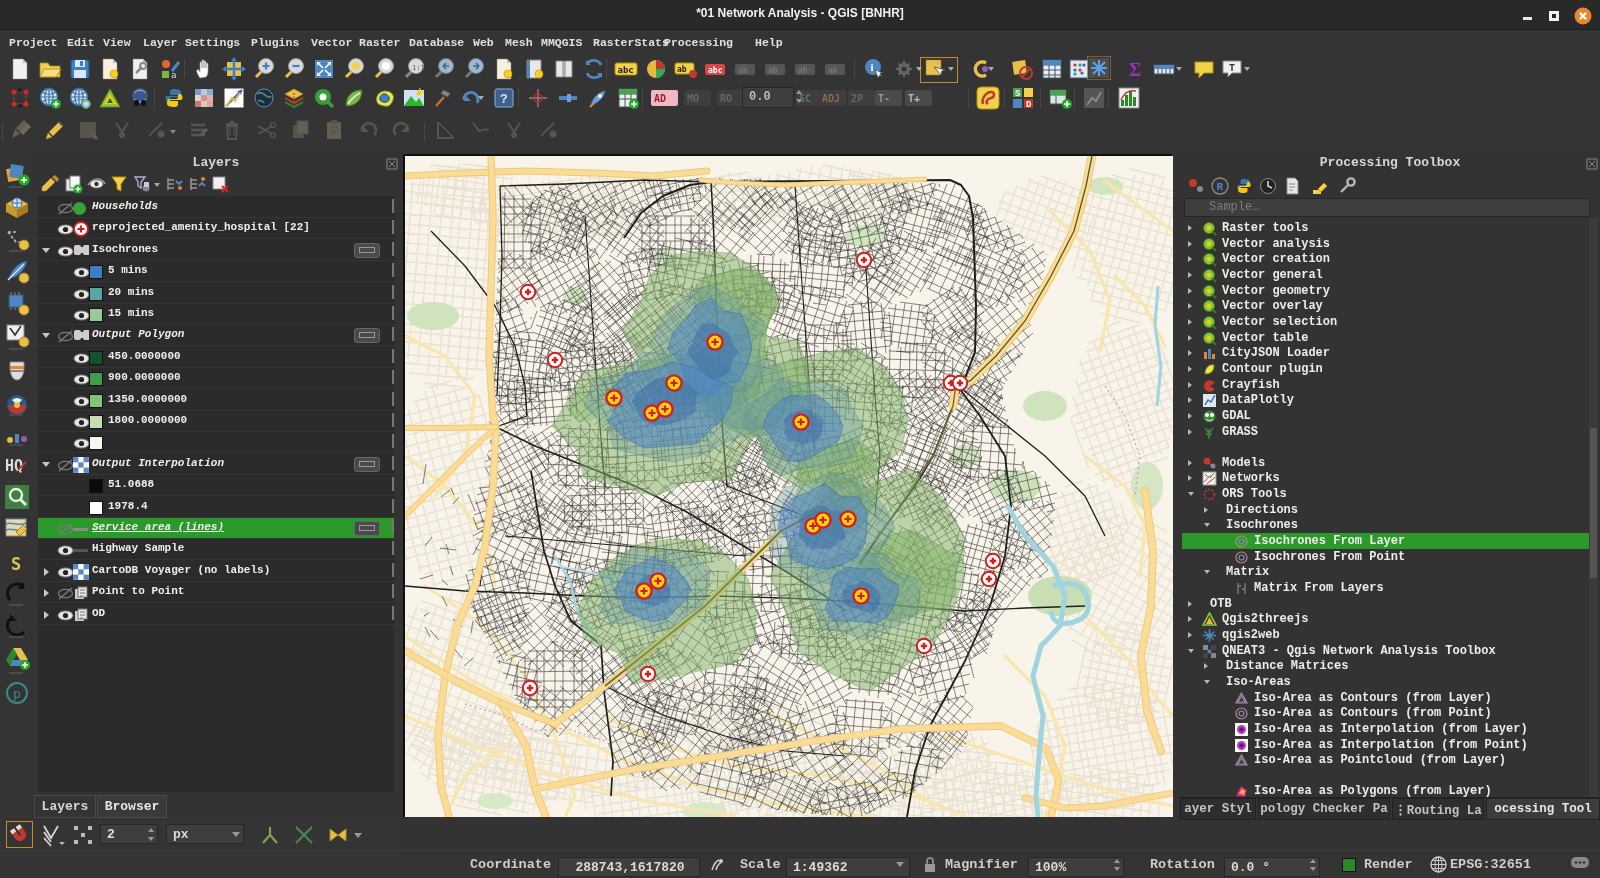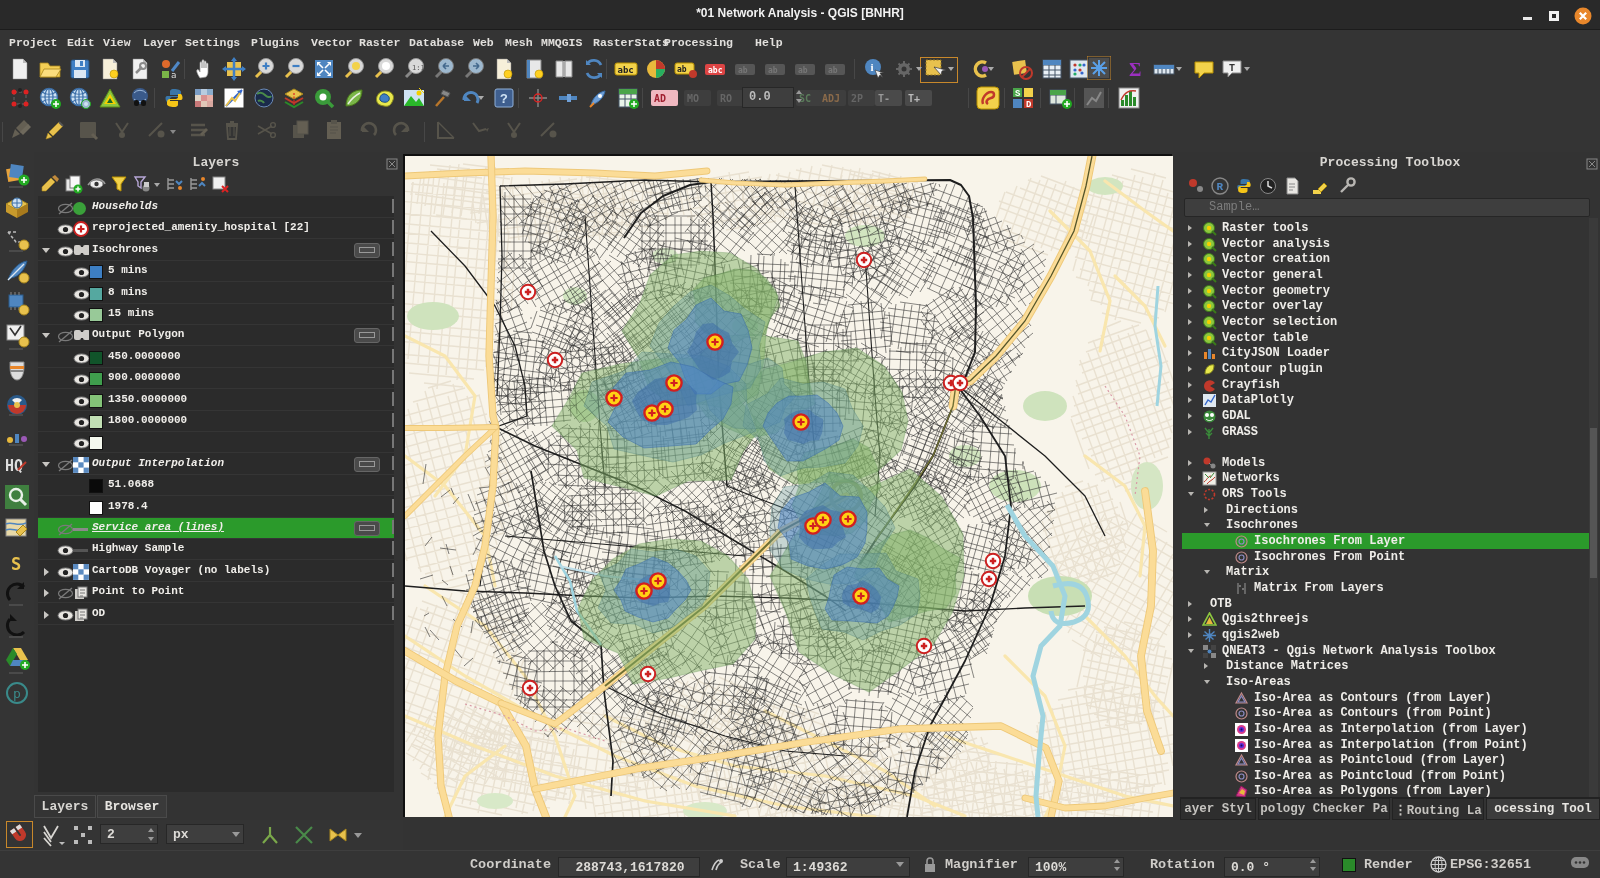--- a/index.html
+++ b/index.html
@@ -964,21 +964,21 @@
         <span class="abs" style="right:0px;top:2px;width:2px;height:14px;background:#777"></span>
       </div>
       <div class="lrow" style="top:87px">
         <span class="eye ic" style="left:35px">
           <svg width="17" height="15" viewBox="0 0 17 15">
             <ellipse cx="8.5" cy="7.5" rx="7.5" ry="4.6" fill="#e8e6e2" stroke="#777"></ellipse>
             <circle cx="8.5" cy="7.5" r="2.6" fill="#222"></circle>
           </svg>
         </span>
         <span class="sw" style="left:51px;background:#55a8a0"></span>
-        <span class="lbl" style="left:70px;">8 mins</span>
+        <span class="lbl" style="left:70px;">20 mins</span>
         <span class="abs" style="right:0px;top:2px;width:2px;height:14px;background:#777"></span>
       </div>
       <div class="lrow" style="top:108px">
         <span class="eye ic" style="left:35px">
           <svg width="17" height="15" viewBox="0 0 17 15">
             <ellipse cx="8.5" cy="7.5" rx="7.5" ry="4.6" fill="#e8e6e2" stroke="#777"></ellipse>
             <circle cx="8.5" cy="7.5" r="2.6" fill="#222"></circle>
           </svg>
         </span>
         <span class="sw" style="left:51px;background:#98c998"></span>
@@ -993,21 +993,21 @@
             <path d="M2 13L15 2" stroke="#7a7a7a" stroke-width="1.4"></path>
           </svg>
         </span>
         <span class="abs ic" style="left:35px;top:3px">
           <svg width="16" height="13" viewBox="0 0 16 13">
             <rect x="1" y="2" width="7" height="10" rx="2" fill="#cfcdc9"></rect>
             <rect x="10" y="2" width="7" height="10" rx="2" fill="#cfcdc9"></rect>
             <rect x="6" y="4" width="6" height="6" fill="#cfcdc9"></rect>
           </svg>
         </span>
-        <span class="lbl" style="left:54px;">Output Polygon</span>
+        <span class="lbl" style="left:54px;font-style:italic;">Output Polygon</span>
         <span class="badge">
           <i></i>
         </span>
         <span class="abs" style="right:0px;top:2px;width:2px;height:14px;background:#777"></span>
       </div>
       <div class="lrow" style="top:151px">
         <span class="eye ic" style="left:35px">
           <svg width="17" height="15" viewBox="0 0 17 15">
             <ellipse cx="8.5" cy="7.5" rx="7.5" ry="4.6" fill="#e8e6e2" stroke="#777"></ellipse>
             <circle cx="8.5" cy="7.5" r="2.6" fill="#222"></circle>
@@ -1959,29 +1959,20 @@
       </div>
       <div class="prow" style="top:534.1px;">
         <span class="abs ic" style="left:52px;top:1px">
           <svg width="15" height="15" viewBox="0 0 15 15">
             <path d="M7.5 2L13 12H2z" fill="none" stroke="#c08a8a" stroke-width="1.2"></path>
             <path d="M7.5 5L11 11H4z" fill="none" stroke="#8a8ac0" stroke-width="1.2"></path>
           </svg>
         </span>
         <span class="lbl" style="left:72px">Iso-Area as Pointcloud (from Layer)</span>
       </div>
-      <div class="prow" style="top:549.8px;">
-        <span class="abs ic" style="left:52px;top:1px">
-          <svg width="15" height="15" viewBox="0 0 15 15">
-            <circle cx="7.5" cy="7.5" r="5.5" fill="none" stroke="#c08a8a" stroke-width="1.2"></circle>
-            <circle cx="7.5" cy="7.5" r="2.5" fill="none" stroke="#8a8ac0" stroke-width="1.2"></circle>
-          </svg>
-        </span>
-        <span class="lbl" style="left:72px">Iso-Area as Pointcloud (from Point)</span>
-      </div>
       <div class="prow" style="top:565.4px;">
         <span class="abs ic" style="left:52px;top:1px">
           <svg width="15" height="15" viewBox="0 0 15 15">
             <path d="M2 12L7 2l6 4-2 7z" fill="#d83a8a" stroke="#8a1a5a"></path>
             <path d="M5 9L8 5l3 2-1 4z" fill="#e8b93c"></path>
           </svg>
         </span>
         <span class="lbl" style="left:72px">Iso-Area as Polygons (from Layer)</span>
       </div>
     </div>

